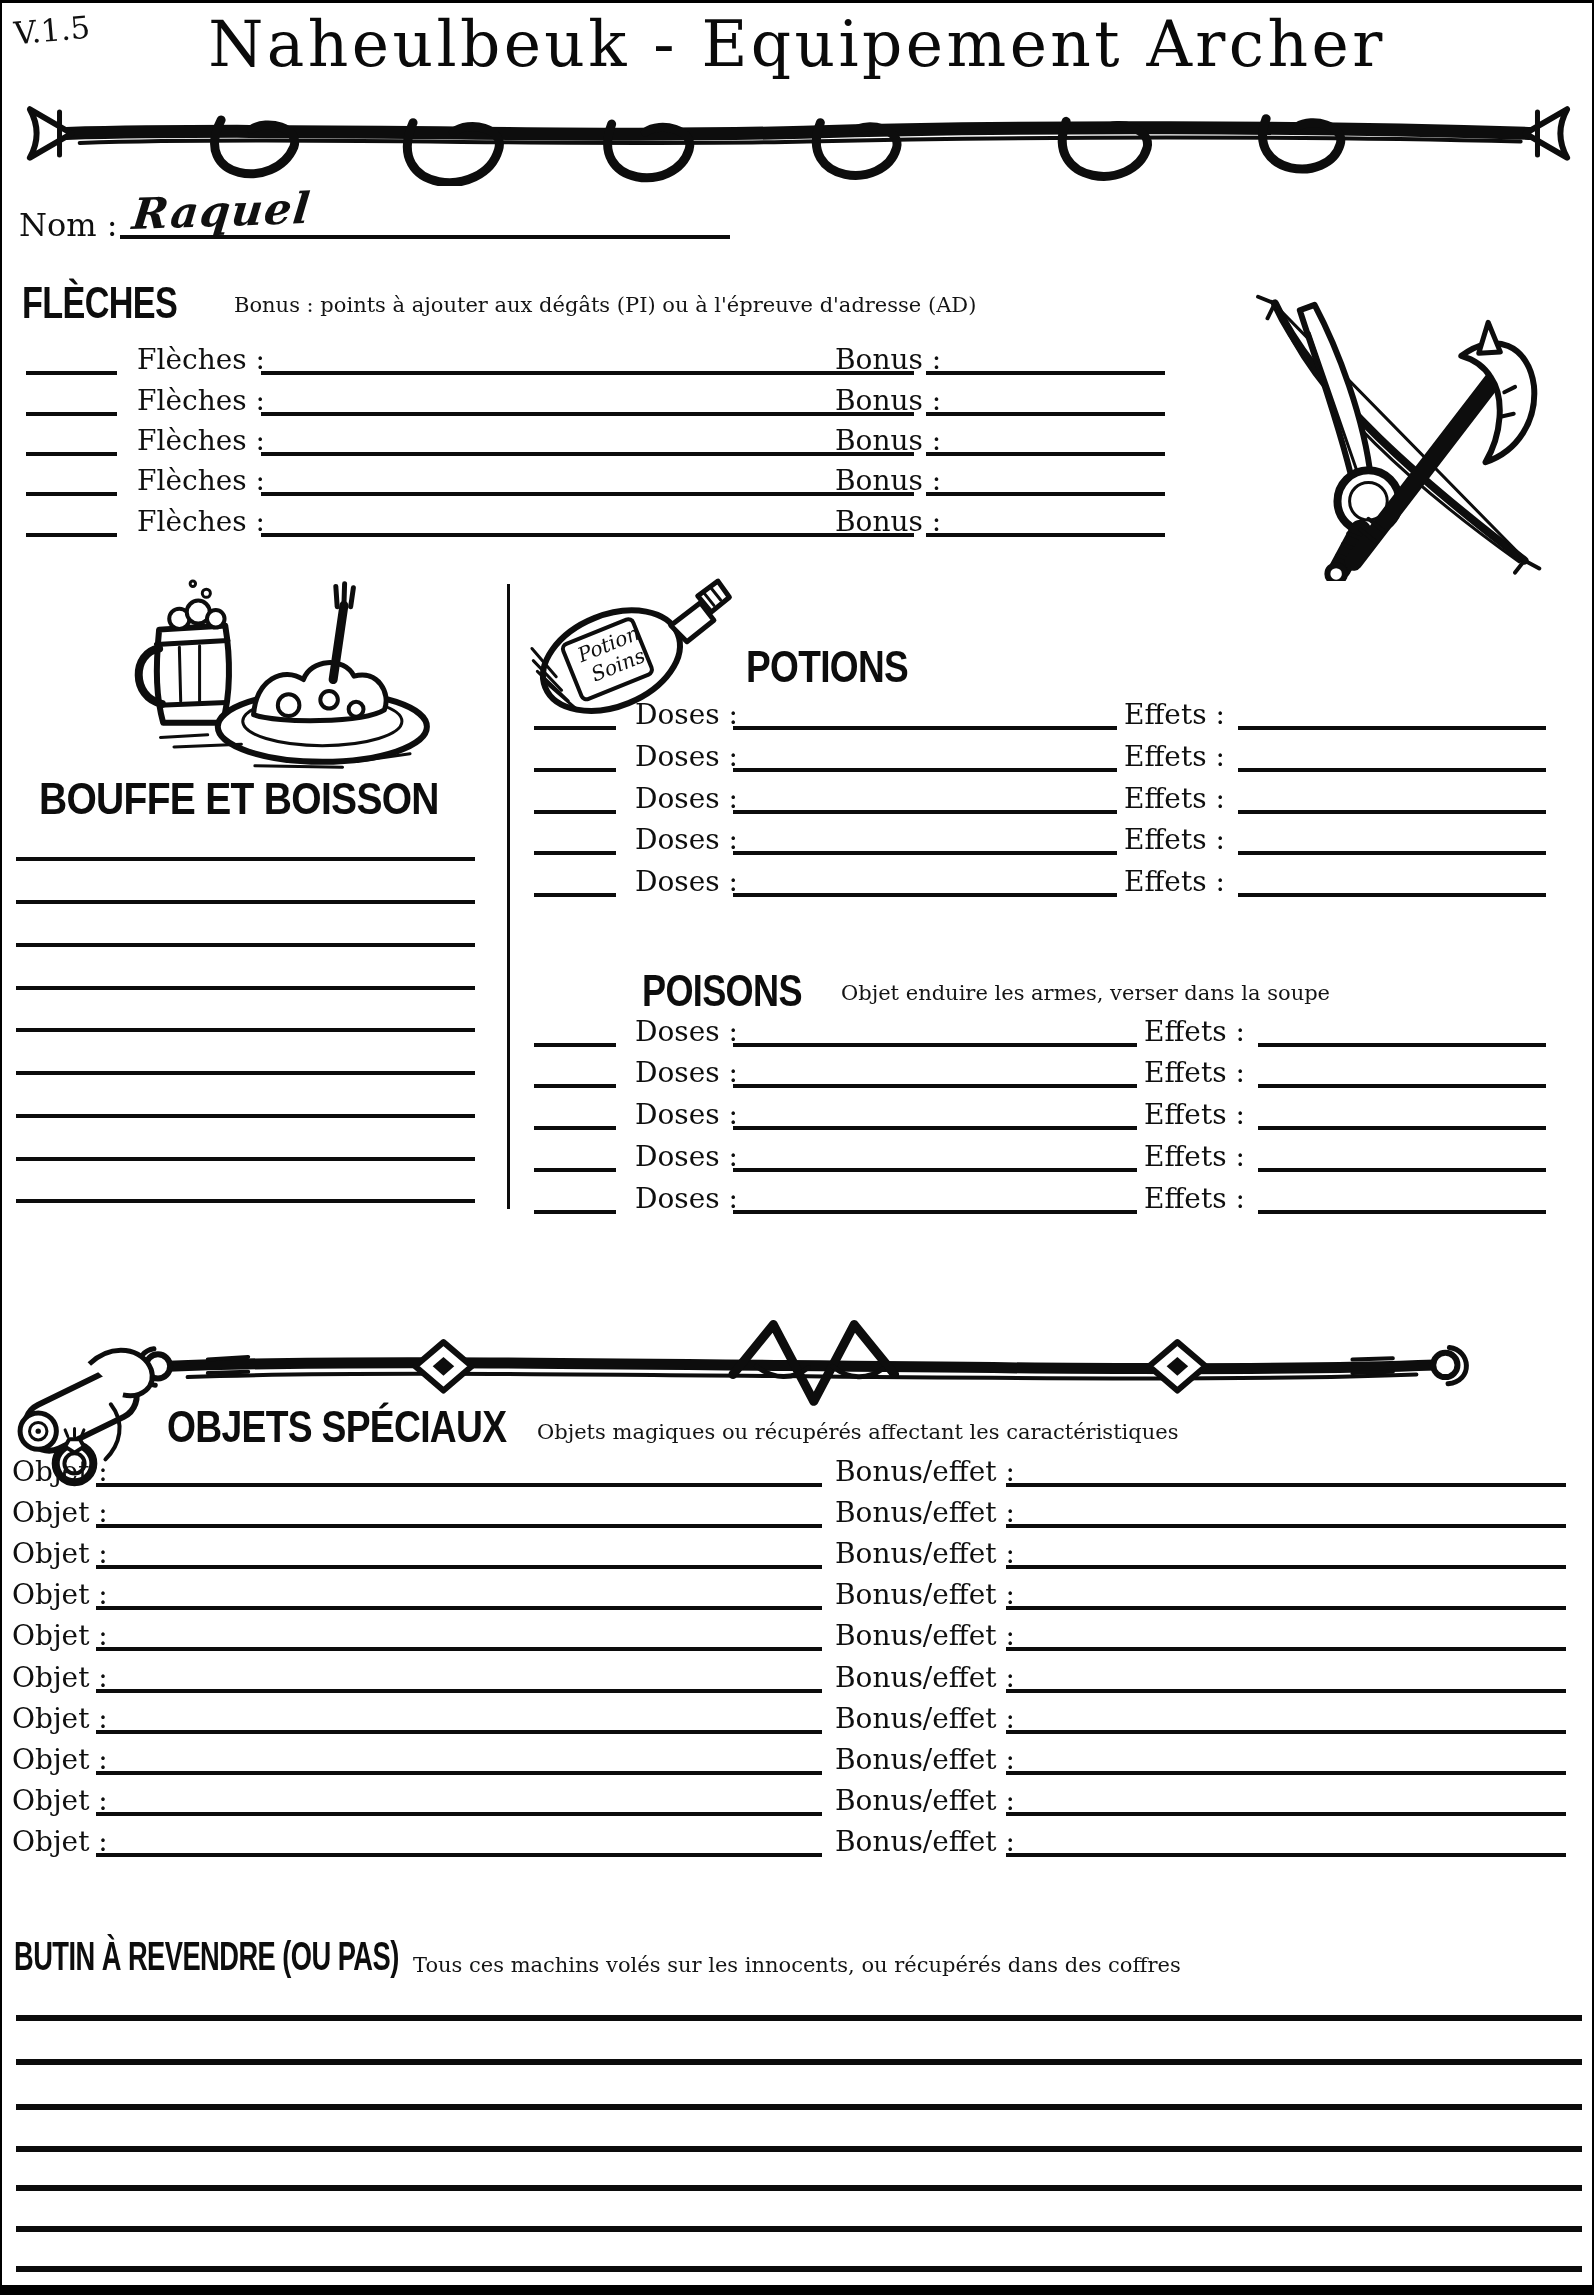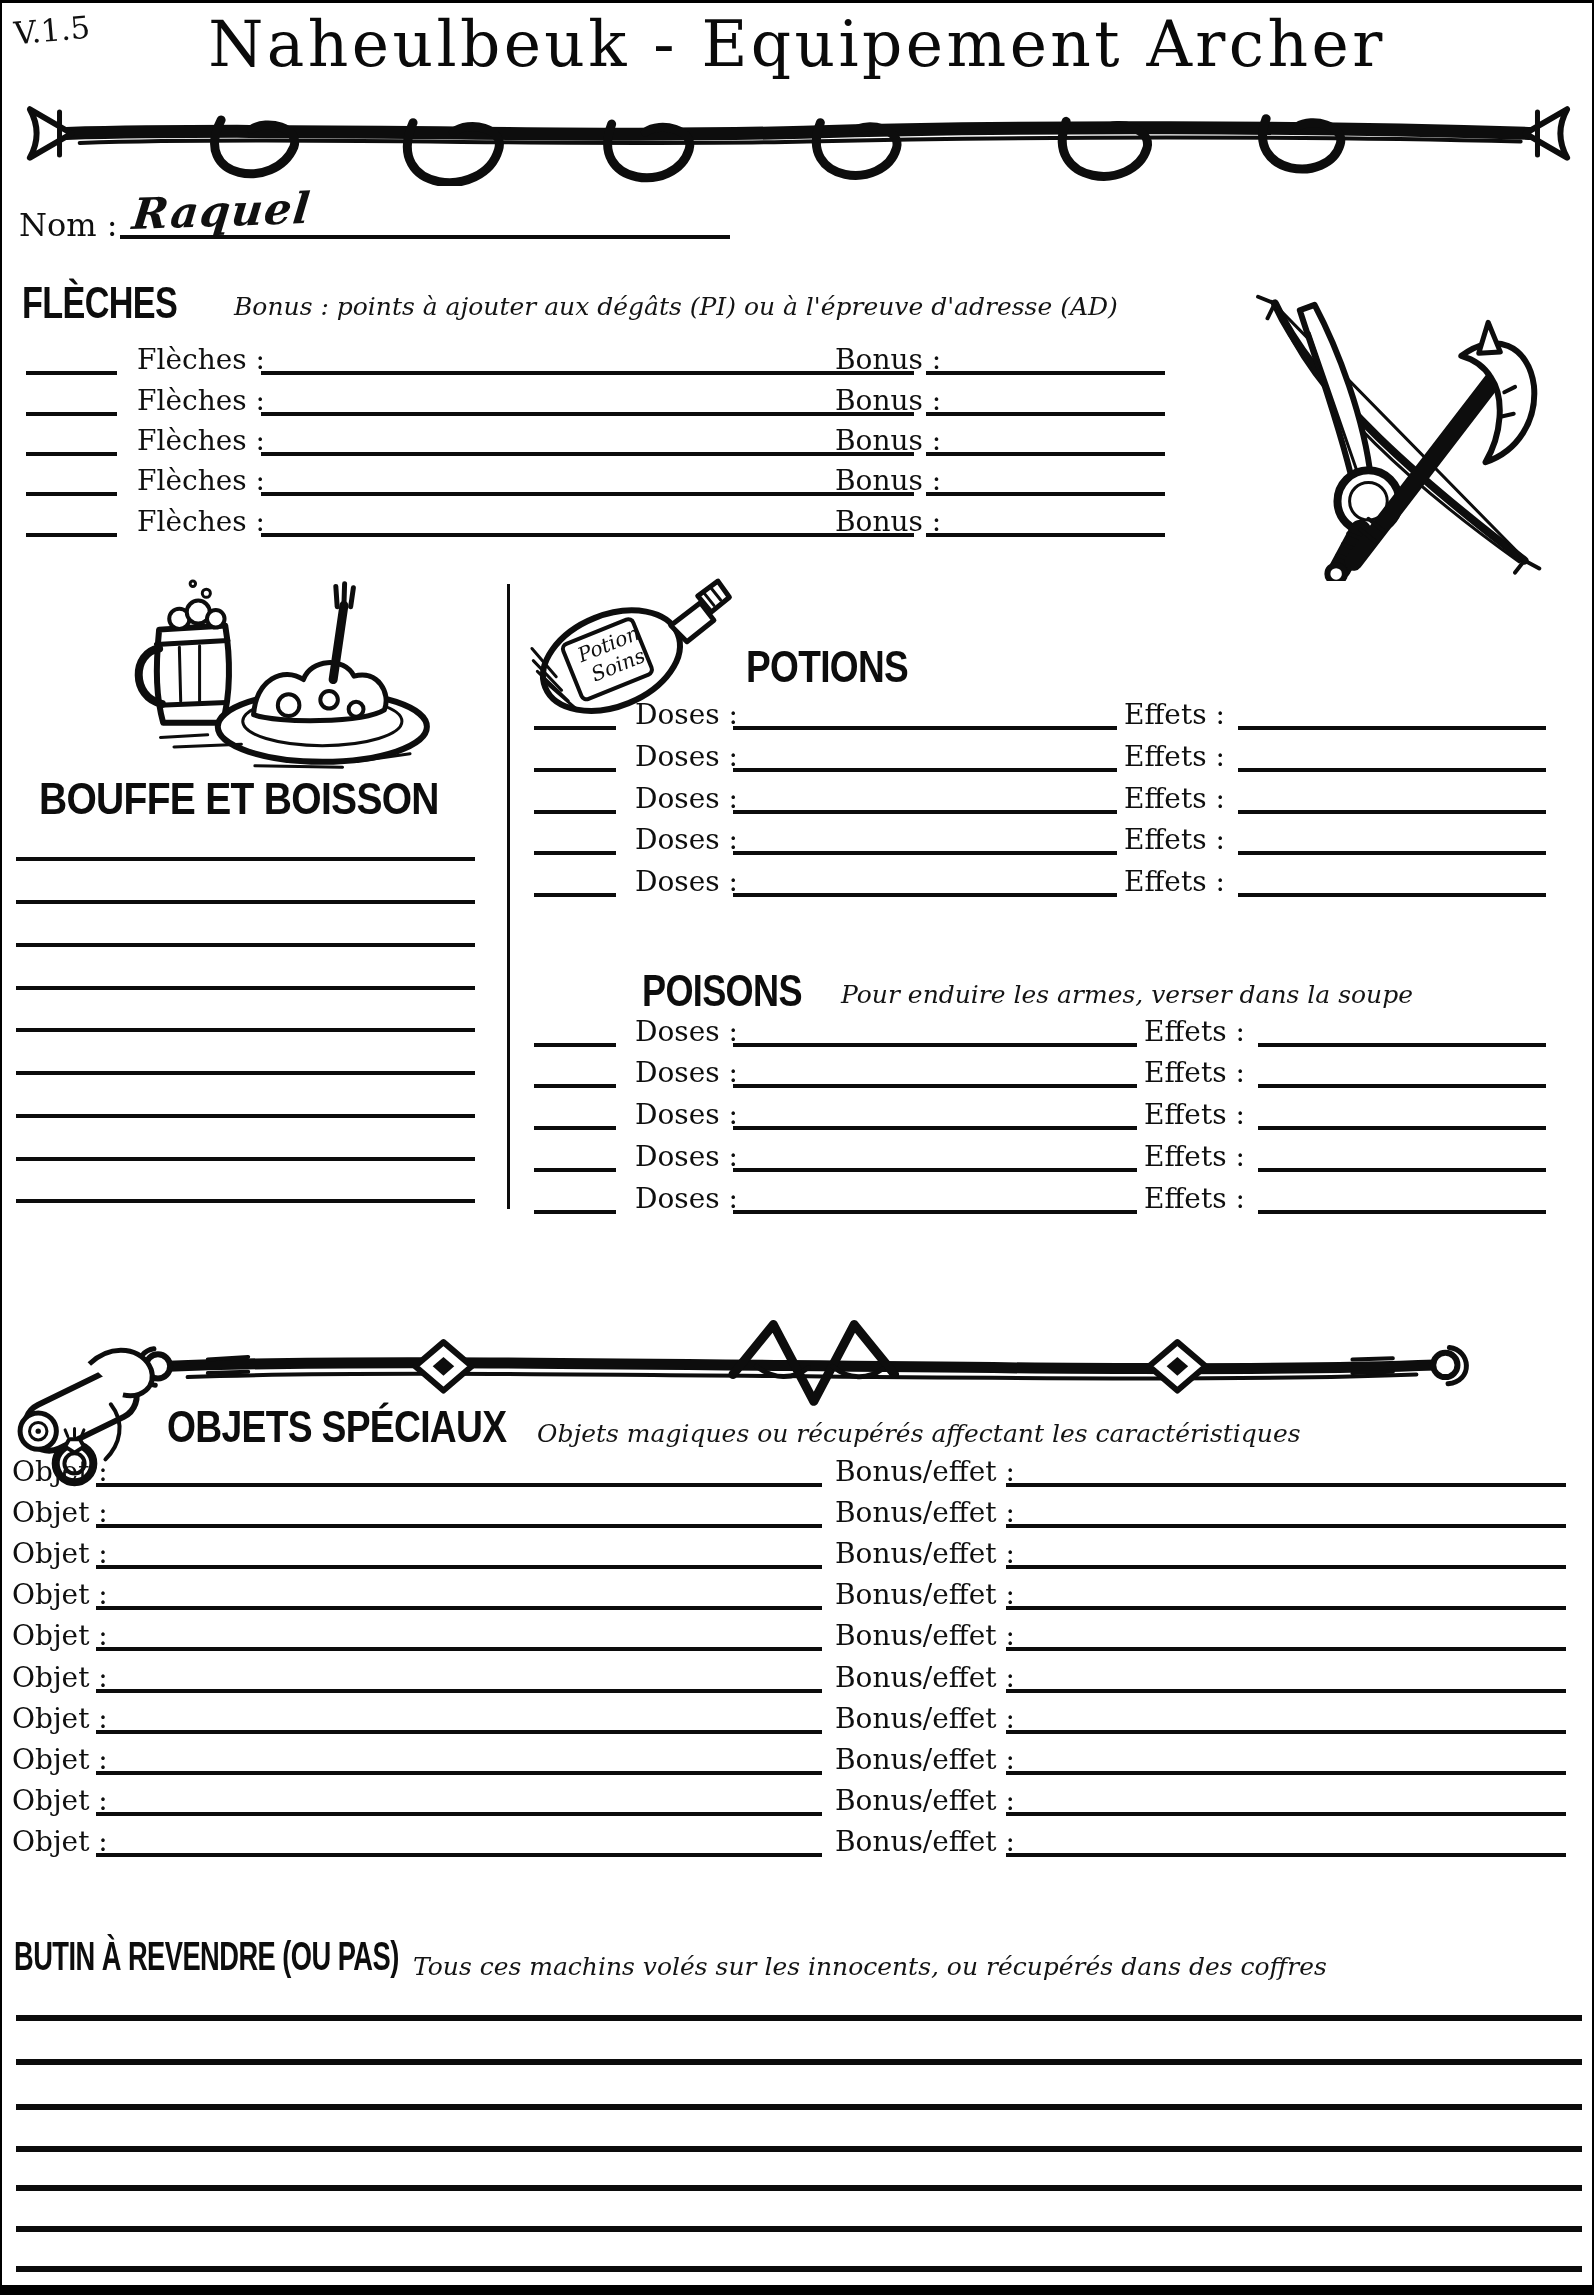--- a/index.html
+++ b/index.html
@@ -25,22 +25,21 @@
     white-space:nowrap;
     letter-spacing:-0.7px;
     transform-origin:left top;
     display:inline-block;
     line-height:1;
   }
   
   .note{
     position:absolute;
     font-family:"DejaVu Serif",serif;
-    font-style:italic;
-    font-size:25px;
+    font-size:21px;
     line-height:1.15;
     white-space:nowrap;
     color:#141414;
     text-align:right;
   }
   
   .lb{
     position:absolute;
     bottom:1.3px;
     font-family:"DejaVu Serif",serif;
@@ -283,21 +282,21 @@
   </div>
   <div class="row" style="top:856px">
     <i class="ln" style="left:532px;width:82px"></i>
     <b class="lb" style="left:633px;font-weight:normal">Doses :</b>
     <i class="ln" style="left:731px;width:384px"></i>
     <b class="lb" style="left:1122px;font-weight:normal">Effets :</b>
     <i class="ln" style="left:1236px;width:308px"></i>
   </div>
 
   <div class="h" style="left:640px;top:966px;font-size:38px;transform:scale(0.95,1.15)">POISONS</div>
-  <div class="note" style="left:839px;top:978px">Pour enduire les armes, verser dans la soupe</div>
+  <div class="note" style="left:839px;top:978px">Objet enduire les armes, verser dans la soupe</div>
 
   <div class="row" style="top:1006px">
     <i class="ln" style="left:532px;width:82px"></i>
     <b class="lb" style="left:633px;font-weight:normal">Doses :</b>
     <i class="ln" style="left:731px;width:404px"></i>
     <b class="lb" style="left:1142px;font-weight:normal">Effets :</b>
     <i class="ln" style="left:1256px;width:288px"></i>
   </div>
   <div class="row" style="top:1047px">
     <i class="ln" style="left:532px;width:82px"></i>

